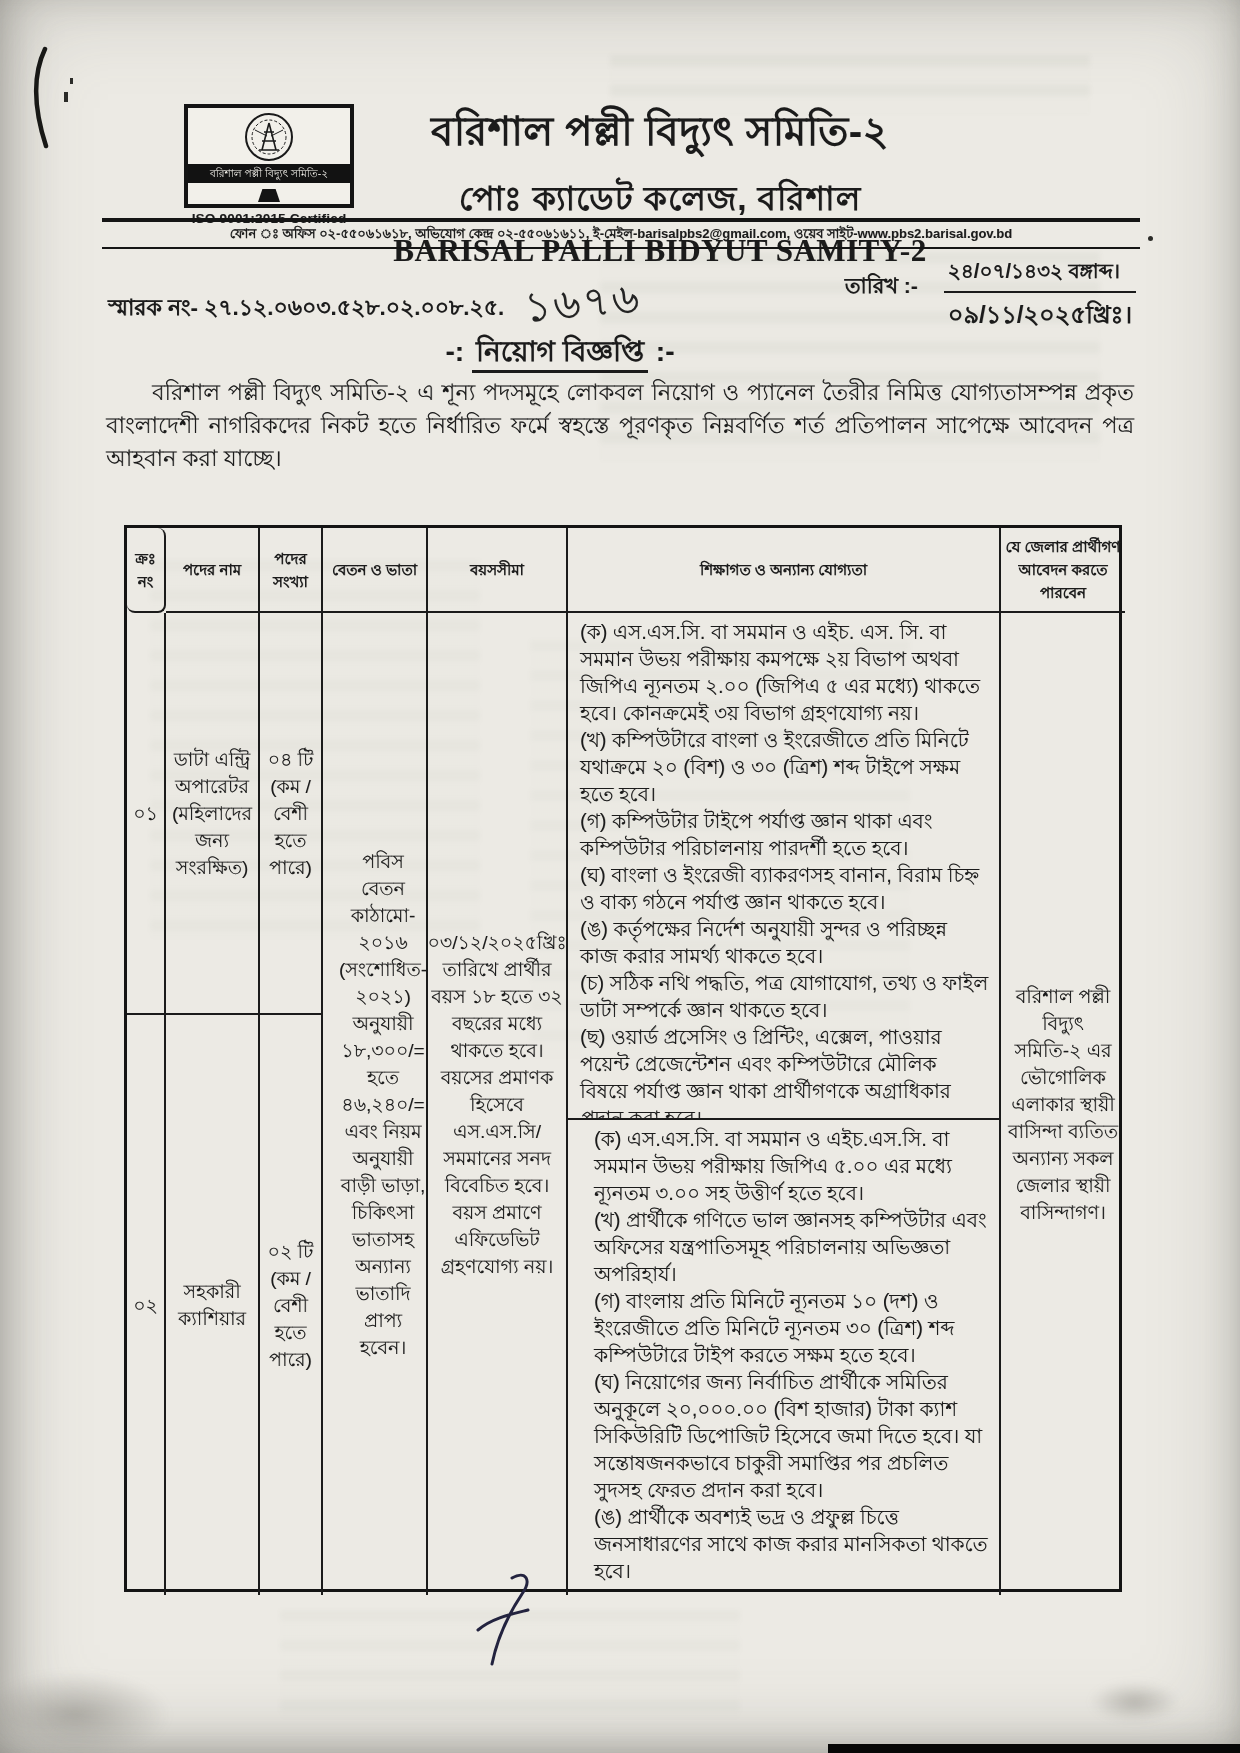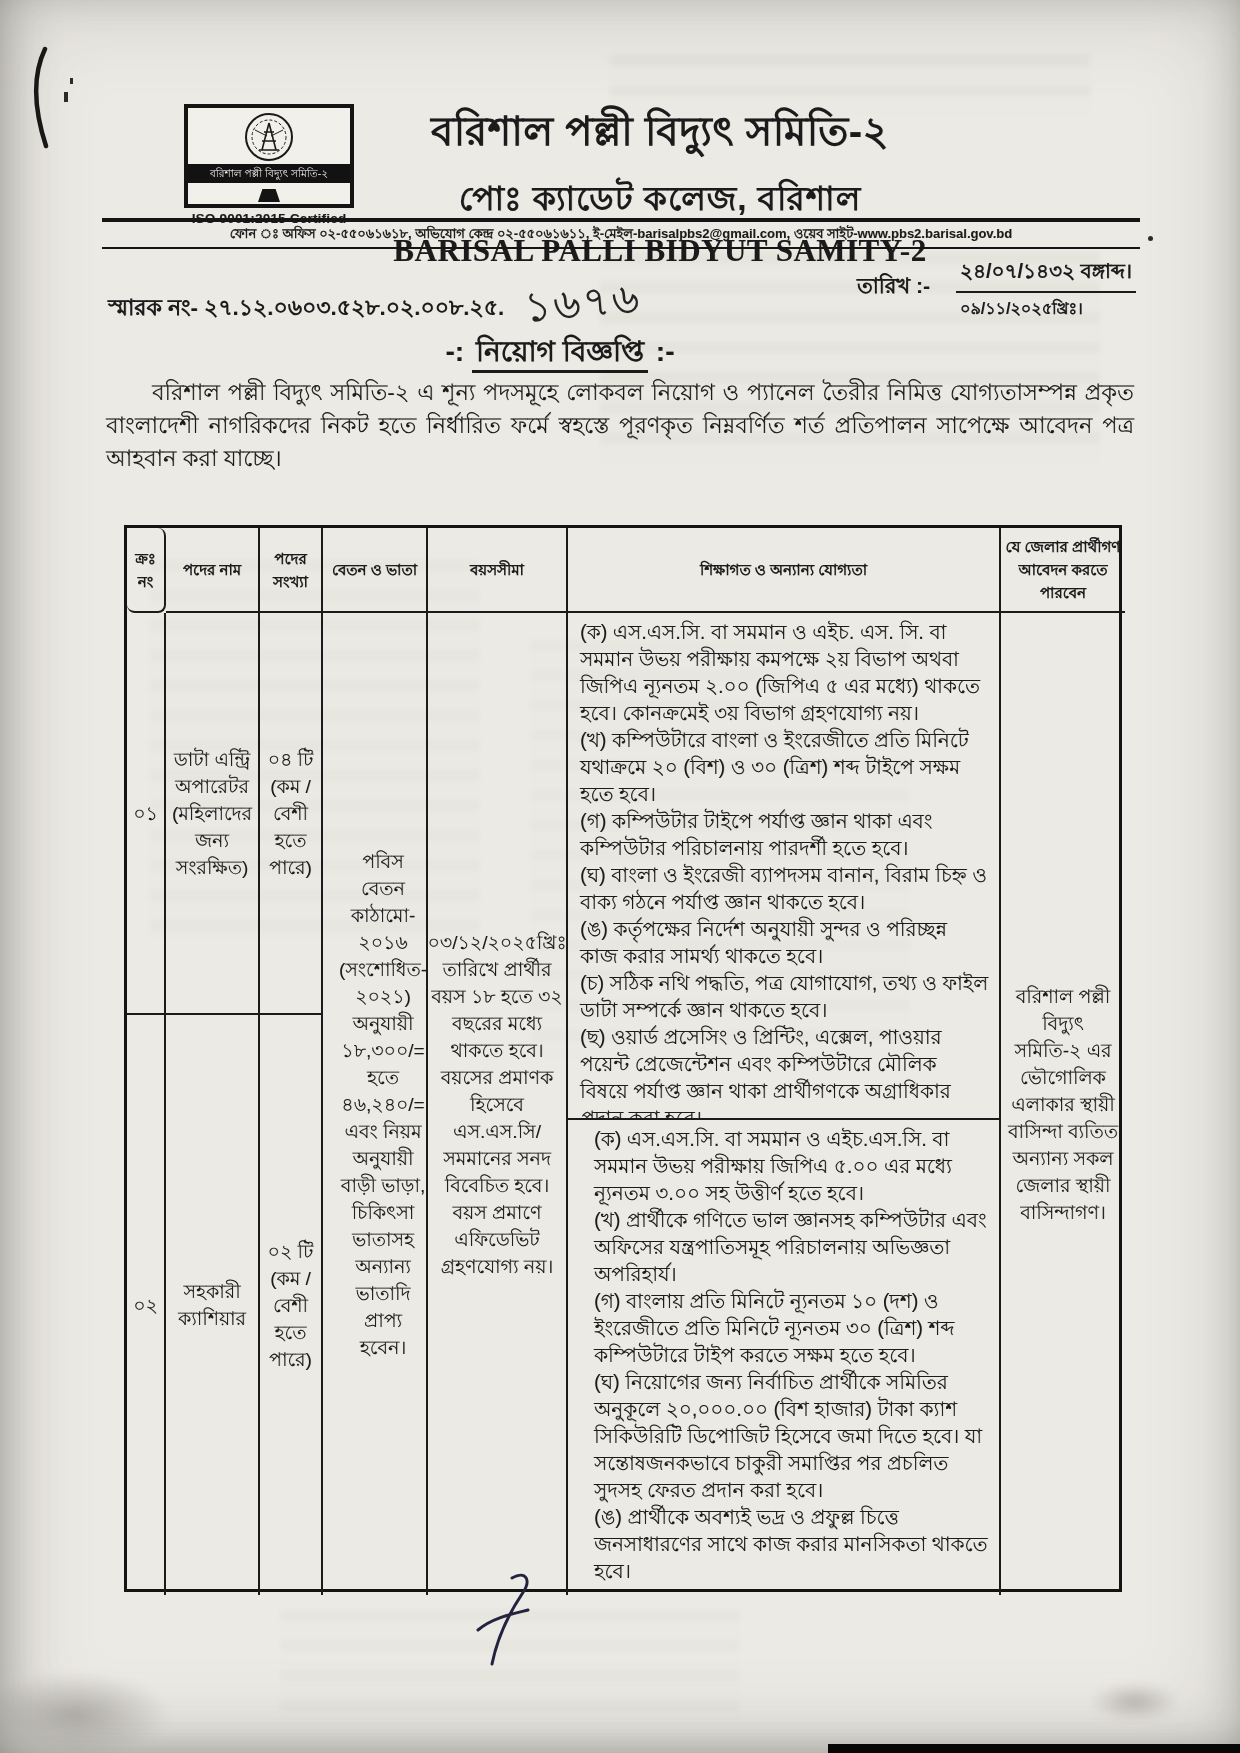--- a/index.html
+++ b/index.html
@@ -39,21 +39,21 @@
 
   
   .memo-row{position:absolute;left:108px;right:104px;top:256px;display:flex;justify-content:space-between;z-index:2;}
   .memo-left{font-size:22px;font-weight:600;padding-top:12px;white-space:nowrap;}
   .handwritten-no{display:inline-block;font-size:42px;font-weight:400;margin-left:20px;
                   transform:rotate(-5deg) translateY(2px);color:#242424;letter-spacing:2px;}
   .date-block{display:flex;gap:26px;align-items:flex-start;}
   .date-label{font-size:21px;font-weight:600;padding-top:14px;}
   .date-stack{display:inline-block;text-align:left;}
   .date-top{display:block;font-size:20px;font-weight:600;border-bottom:2px solid #1b1b1b;padding:0 4px 2px 4px;}
-  .date-bottom{display:block;font-size:16px;font-weight:600;padding:3px 4px 0 4px;}
+  .date-bottom{display:block;font-size:24px;font-weight:600;padding:3px 4px 0 4px;}
 
   
   .notice-title{position:absolute;left:0;right:120px;top:330px;text-align:center;z-index:2;
                 font-size:28px;font-weight:700;}
   .notice-title .ul{border-bottom:3px solid #1b1b1b;padding:0 4px 3px 4px;}
   .intro{position:absolute;left:106px;right:106px;top:376px;margin:0;z-index:2;
          font-size:22.5px;line-height:33px;text-indent:46px;text-align:justify;}
 
   
   .jobs-table{position:absolute;left:124px;top:525px;width:998px;height:1067px;z-index:2;
@@ -155,21 +155,21 @@
     <div class="jt c-center small-cell" style="grid-row:2;grid-column:3;">০৪ টি (কম / বেশী হতে পারে)</div>
 
     <div class="jt no-b c-center small-cell" style="grid-row:2/5;grid-column:4;padding-left:20px;">পবিস বেতন কাঠামো- ২০১৬ (সংশোধিত- ২০২১) অনুযায়ী ১৮,৩০০/= হতে ৪৬,২৪০/= এবং নিয়ম অনুযায়ী বাড়ী ভাড়া, চিকিৎসা ভাতাসহ অন্যান্য ভাতাদি প্রাপ্য হবেন।</div>
     <div class="jt no-b c-center small-cell" style="grid-row:2/5;grid-column:5;">০৩/১২/২০২৫খ্রিঃ তারিখে প্রার্থীর বয়স ১৮ হতে ৩২ বছরের মধ্যে থাকতে হবে। বয়সের প্রমাণক হিসেবে এস.এস.সি/ সমমানের সনদ বিবেচিত হবে। বয়স প্রমাণে এফিডেভিট গ্রহণযোগ্য নয়।</div>
     <div class="jt no-r no-b c-center small-cell" style="grid-row:2/5;grid-column:7;padding:6px;">বরিশাল পল্লী বিদ্যুৎ সমিতি-২ এর ভৌগোলিক এলাকার স্থায়ী বাসিন্দা ব্যতিত অন্যান্য সকল জেলার স্থায়ী বাসিন্দাগণ।</div>
 
     <div class="jt qual" style="grid-row:2/4;grid-column:6;">
         <div class="qual-item">(ক) এস.এস.সি. বা সমমান ও এইচ. এস. সি. বা সমমান উভয় পরীক্ষায় কমপক্ষে ২য় বিভাপ অথবা জিপিএ ন্যূনতম ২.০০ (জিপিএ ৫ এর মধ্যে) থাকতে হবে। কোনক্রমেই ৩য় বিভাগ গ্রহণযোগ্য নয়।</div>
         <div class="qual-item">(খ) কম্পিউটারে বাংলা ও ইংরেজীতে প্রতি মিনিটে যথাক্রমে ২০ (বিশ) ও ৩০ (ত্রিশ) শব্দ টাইপে সক্ষম হতে হবে।</div>
         <div class="qual-item">(গ) কম্পিউটার টাইপে পর্যাপ্ত জ্ঞান থাকা এবং কম্পিউটার পরিচালনায় পারদর্শী হতে হবে।</div>
-        <div class="qual-item">(ঘ) বাংলা ও ইংরেজী ব্যাপদসম বানান, বিরাম চিহ্ন ও বাক্য গঠনে পর্যাপ্ত জ্ঞান থাকতে হবে।</div>
+        <div class="qual-item">(ঘ) বাংলা ও ইংরেজী ব্যাকরণসহ বানান, বিরাম চিহ্ন ও বাক্য গঠনে পর্যাপ্ত জ্ঞান থাকতে হবে।</div>
         <div class="qual-item">(ঙ) কর্তৃপক্ষের নির্দেশ অনুযায়ী সুন্দর ও পরিচ্ছন্ন কাজ করার সামর্থ্য থাকতে হবে।</div>
         <div class="qual-item">(চ) সঠিক নথি পদ্ধতি, পত্র যোগাযোগ, তথ্য ও ফাইল ডাটা সম্পর্কে জ্ঞান থাকতে হবে।</div>
         <div class="qual-item">(ছ) ওয়ার্ড প্রসেসিং ও প্রিন্টিং, এক্সেল, পাওয়ার পয়েন্ট প্রেজেন্টেশন এবং কম্পিউটারে মৌলিক বিষয়ে পর্যাপ্ত জ্ঞান থাকা প্রার্থীগণকে অগ্রাধিকার প্রদান করা হবে।</div>
       </div>
 
     <div class="jt no-b c-center small-cell" style="grid-row:3/5;grid-column:1;">০২</div>
     <div class="jt no-b c-center small-cell" style="grid-row:3/5;grid-column:2;">সহকারী ক্যাশিয়ার</div>
     <div class="jt no-b c-center small-cell" style="grid-row:3/5;grid-column:3;">০২ টি (কম / বেশী হতে পারে)</div>
 
     <div class="jt no-b qual" style="grid-row:4;grid-column:6;padding-left:26px;">

